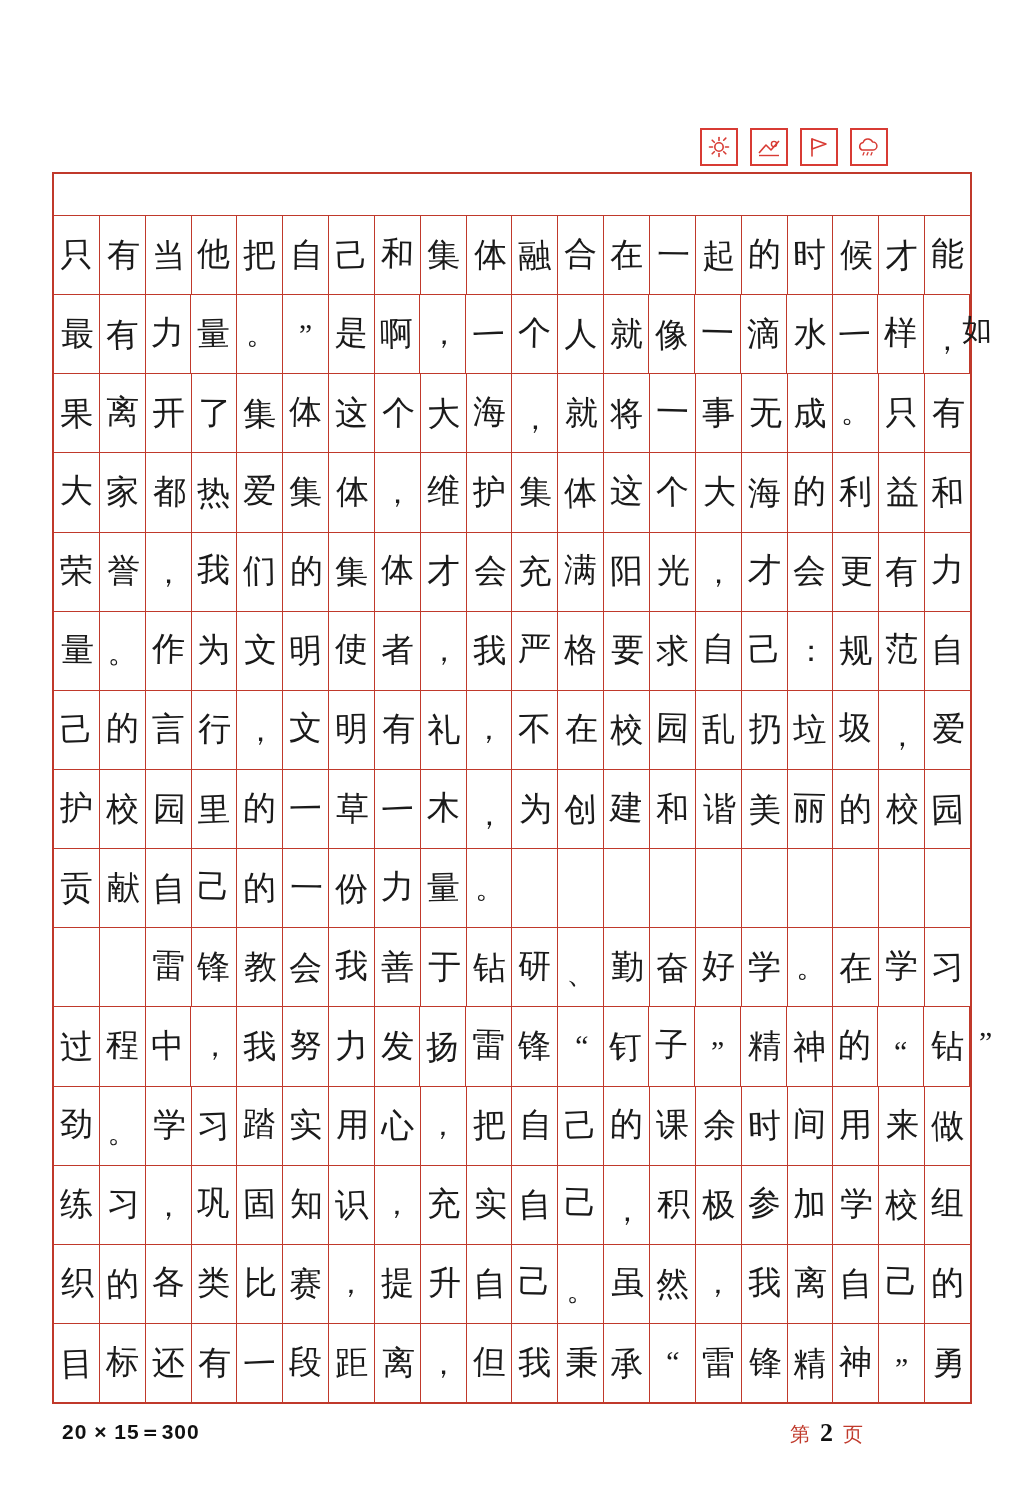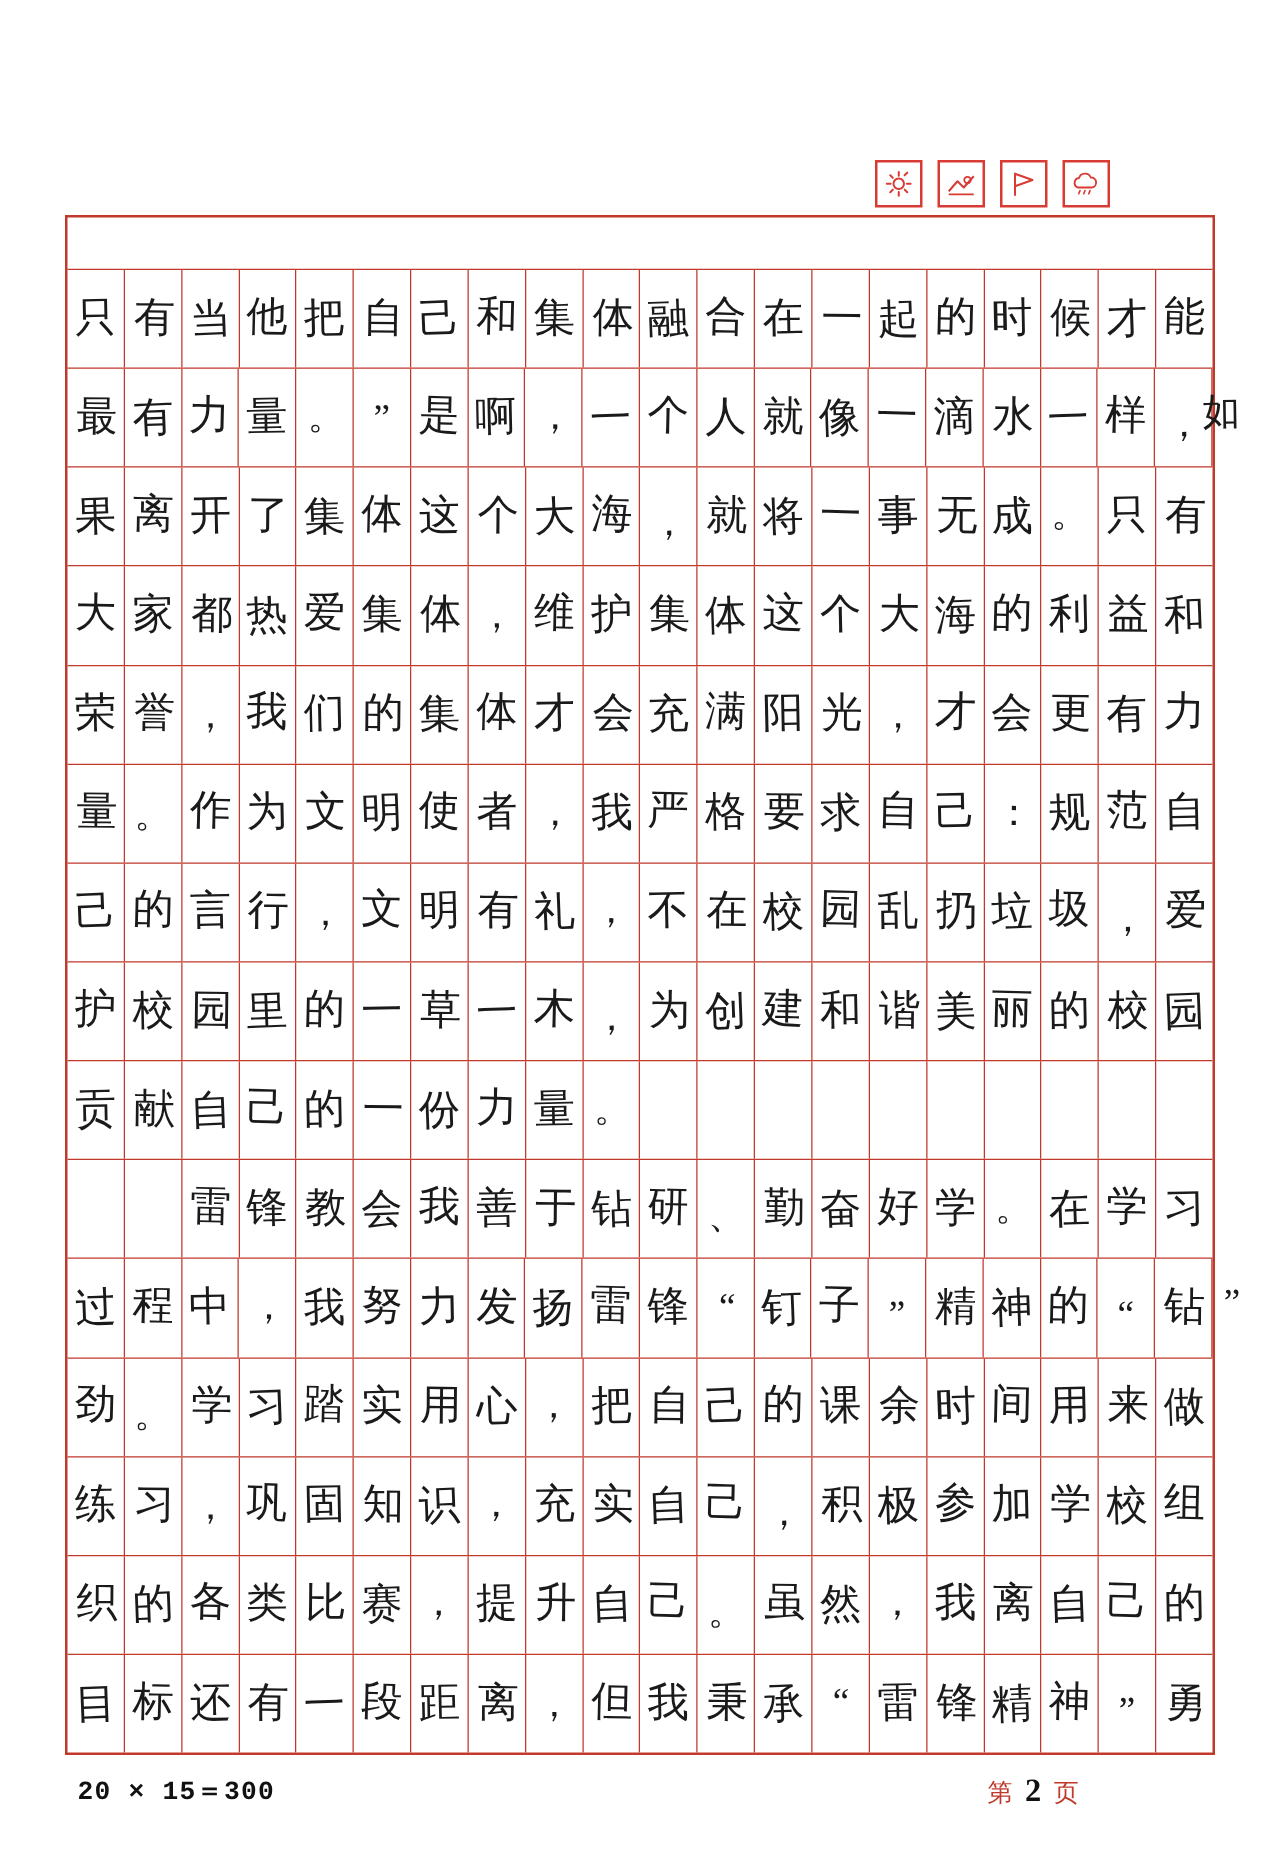--- a/index.html
+++ b/index.html
@@ -102,21 +102,21 @@
     font-family: "Liberation Serif", serif;
     font-size: 30px;
     color: #1a1a1a;
   }
 
   
   .footer-left {
     position: absolute;
     left: 62px;
     top: 1418px;
-    font-family: Liberation Mono, monospace;
+    font-family: Liberation Sans, sans-serif;
     font-size: 21px;
     font-weight: bold;
     color: #111;
     letter-spacing: 1px;
   }
   .footer-right {
     position: absolute;
     left: 790px;
     top: 1418px;
     display: flex;

